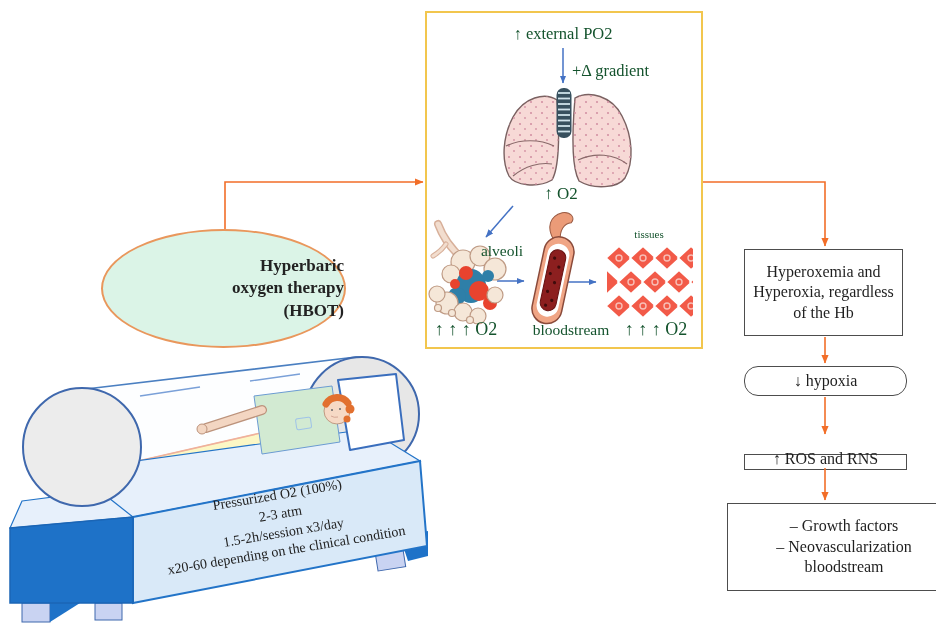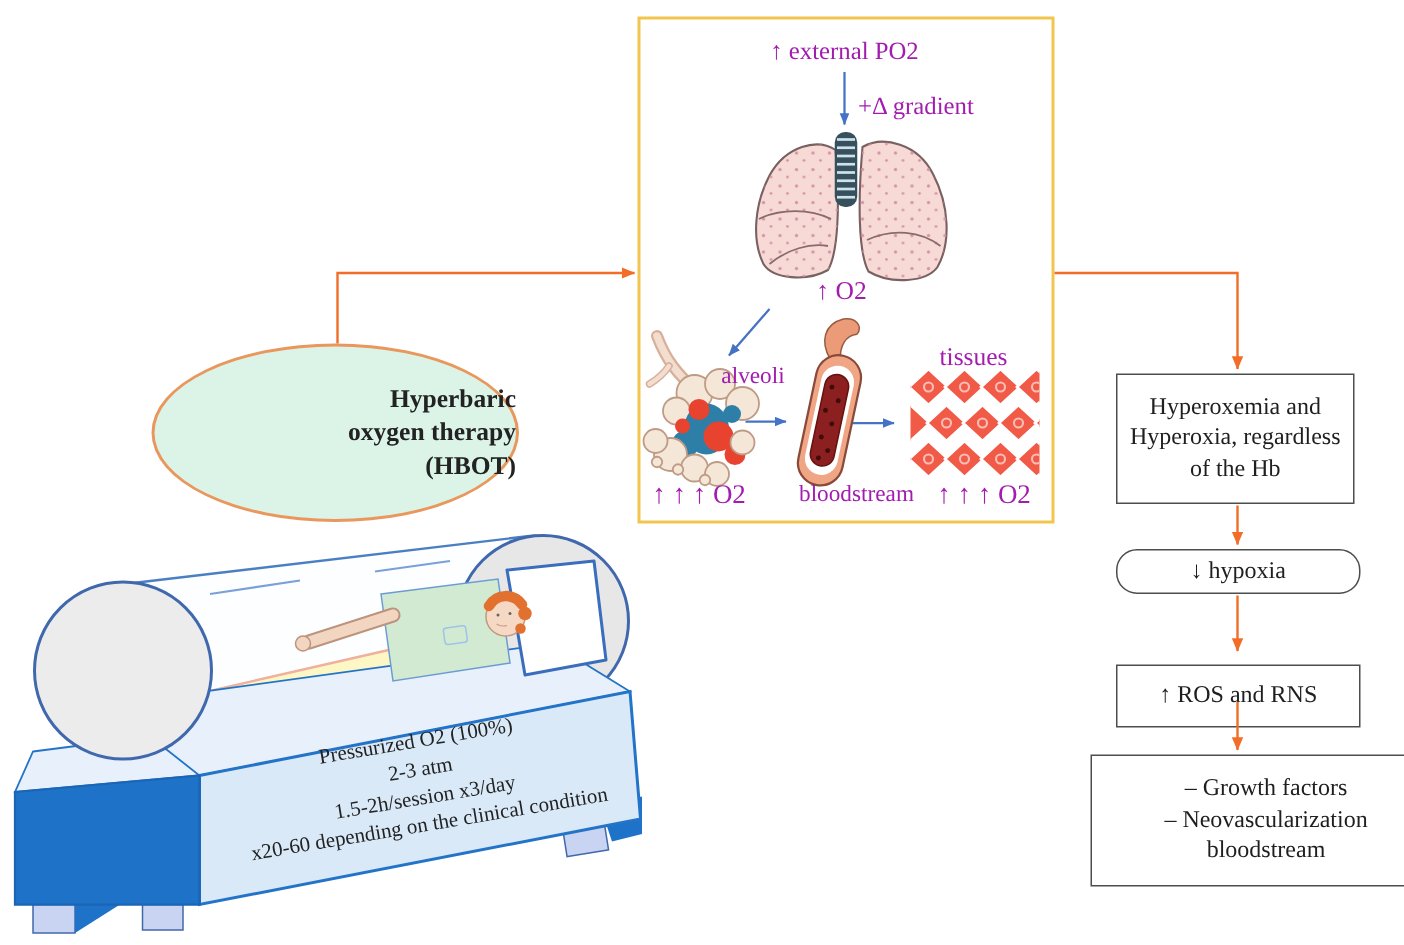--- a/index.html
+++ b/index.html
@@ -10,23 +10,23 @@
          border:2px solid #F2C64E;background:#fff;z-index:1;}
   .oval{position:absolute;left:101px;top:229px;width:245px;height:119px;box-sizing:border-box;
         border:2px solid #E9975C;border-radius:50%;background:#DBF4E7;z-index:1;
         display:flex;flex-direction:column;align-items:flex-end;justify-content:center;
         font-weight:bold;font-size:17px;line-height:1.32;color:#222;text-align:center;}
   .fbox{position:absolute;box-sizing:border-box;border:1.5px solid #4D4D4D;background:#fff;z-index:1;
         display:flex;flex-direction:column;align-items:center;justify-content:center;
         text-align:center;font-size:16px;line-height:1.28;color:#1f1f1f;}
   #box1{left:744px;top:249px;width:159px;height:87px;padding:15px 3px;}
   #box2{left:744px;top:366px;width:163px;height:30px;border-radius:14px;}
-  #box3{left:744px;top:443px;width:163px;height:42px;}
+  #box3{left:744px;top:454px;width:163px;height:16px;justify-content:flex-end;}
   #box4{left:727px;top:503px;width:234px;height:88px;}
-  .lbl{position:absolute;z-index:3;color:#a21caf;white-space:nowrap;}
+  .lbl{position:absolute;z-index:3;color:#14532d;white-space:nowrap;}
   .lbl.ctr{transform:translateX(-50%);}
   .caption{position:absolute;left:117px;top:486px;width:330px;z-index:3;
            transform:rotate(-9.5deg);text-align:center;font-size:14px;line-height:1.34;color:#222;}
 </style>
 </head>
 <body>
 
 <div class="canvas">
 
   <div class="panel"></div>
@@ -217,21 +217,21 @@
       <circle cx="82" cy="447" r="59" fill="#ececec" stroke="#3f68ad" stroke-width="2"></circle>
     </g>
   </svg>
 
   <div class="lbl ctr" style="left:563px;top:24px;font-size:16.5px">↑ external PO2</div>
   <div class="lbl" style="left:572px;top:61px;font-size:16.5px">+Δ gradient</div>
   <div class="lbl ctr" style="left:561px;top:184px;font-size:17px">↑ O2</div>
   <div class="lbl ctr" style="left:502px;top:242px;font-size:15.5px">alveoli</div>
   <div class="lbl ctr" style="left:466px;top:319px;font-size:18px">↑ ↑ ↑ O2</div>
   <div class="lbl ctr" style="left:571px;top:321px;font-size:15.5px">bloodstream</div>
-  <div class="lbl ctr" style="left:649px;top:228px;font-size:17px">tissues</div>
+  <div class="lbl ctr" style="left:649px;top:228px;font-size:11px">tissues</div>
   <div class="lbl ctr" style="left:656px;top:319px;font-size:18px">↑ ↑ ↑ O2</div>
 
   <div class="caption">
     <div>Pressurized O2 (100%)</div>
     <div>2-3 atm</div>
     <div>1.5-2h/session x3/day</div>
     <div>x20-60 depending on the clinical condition</div>
   </div>
 
 </div>

